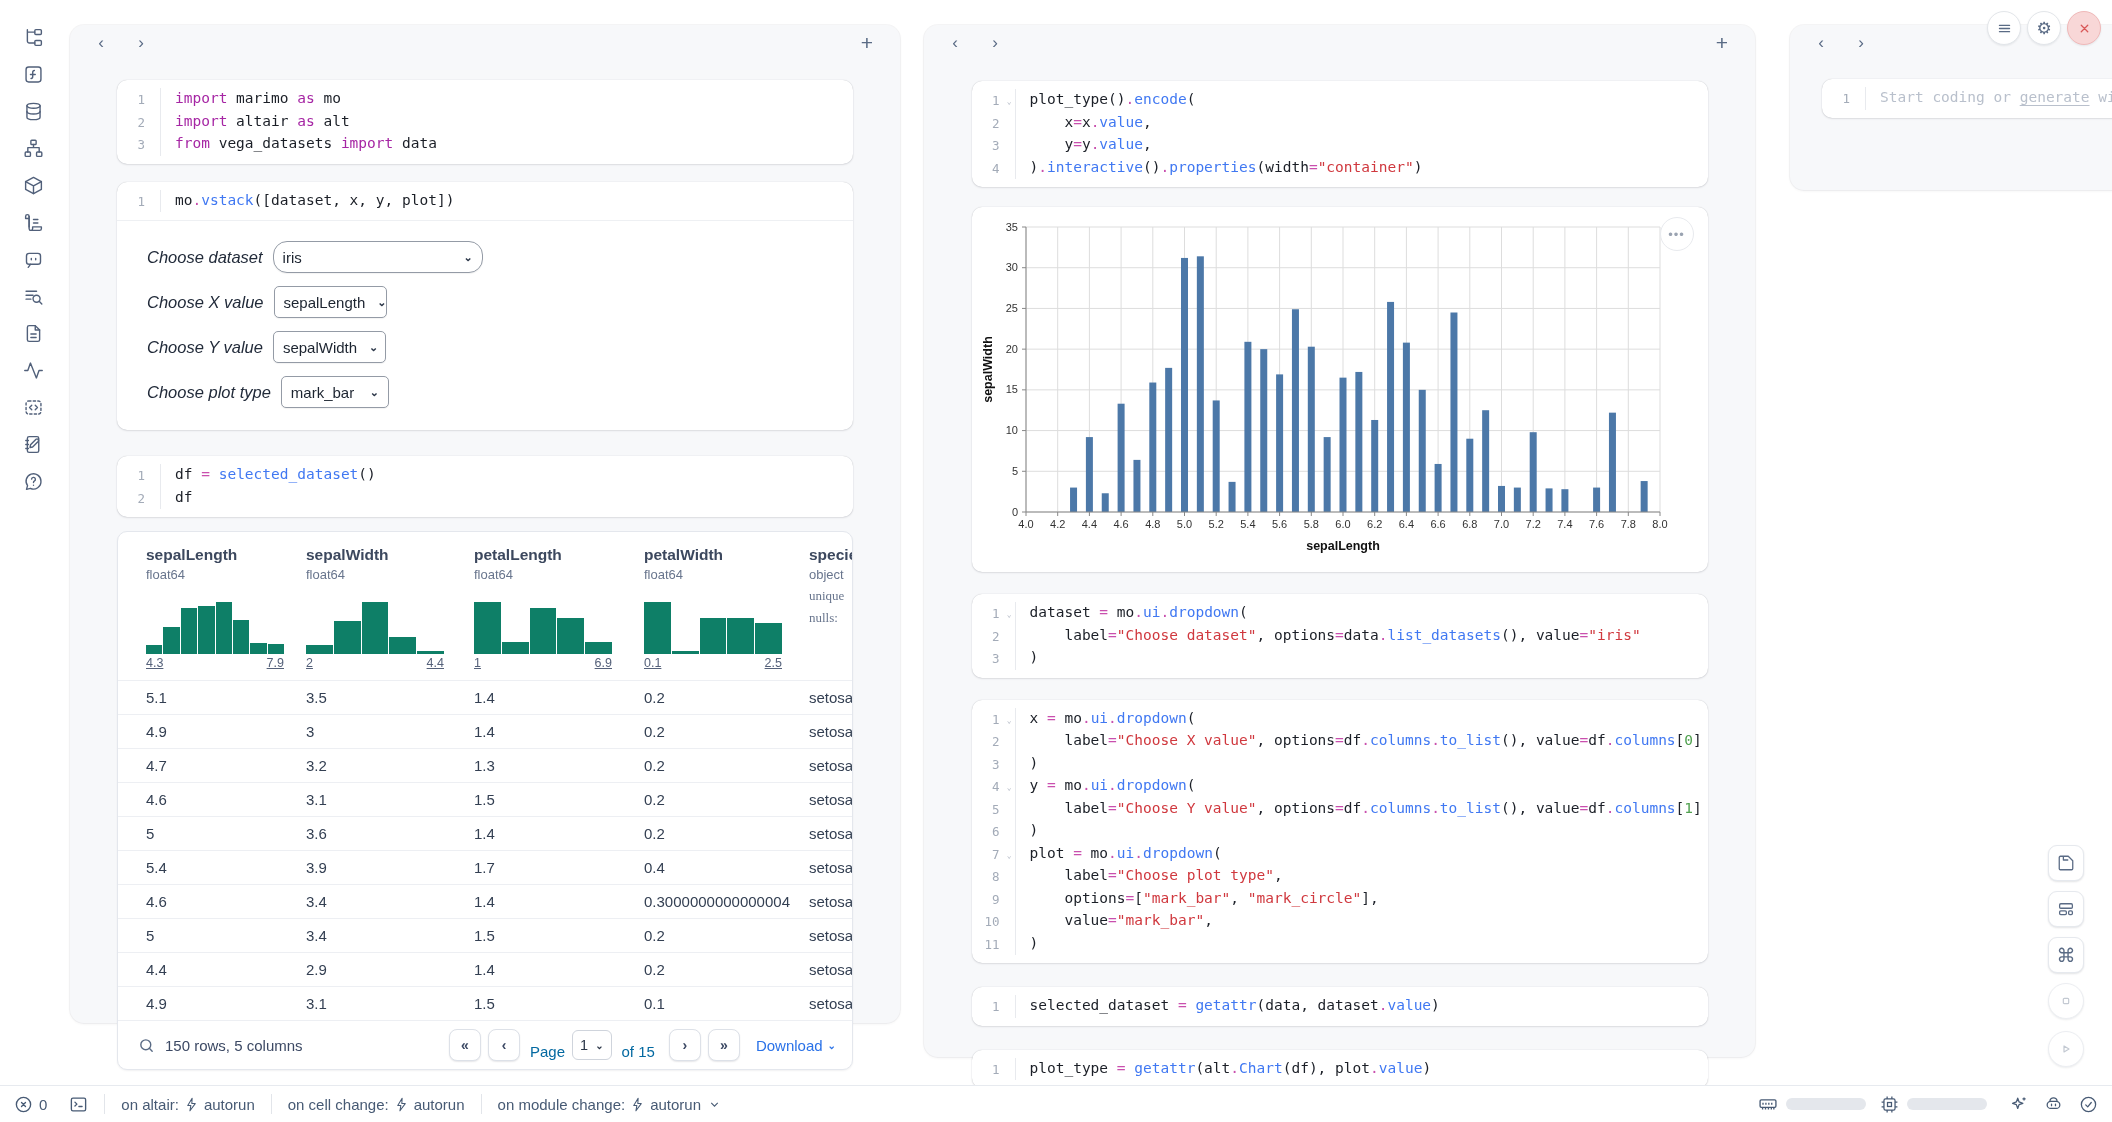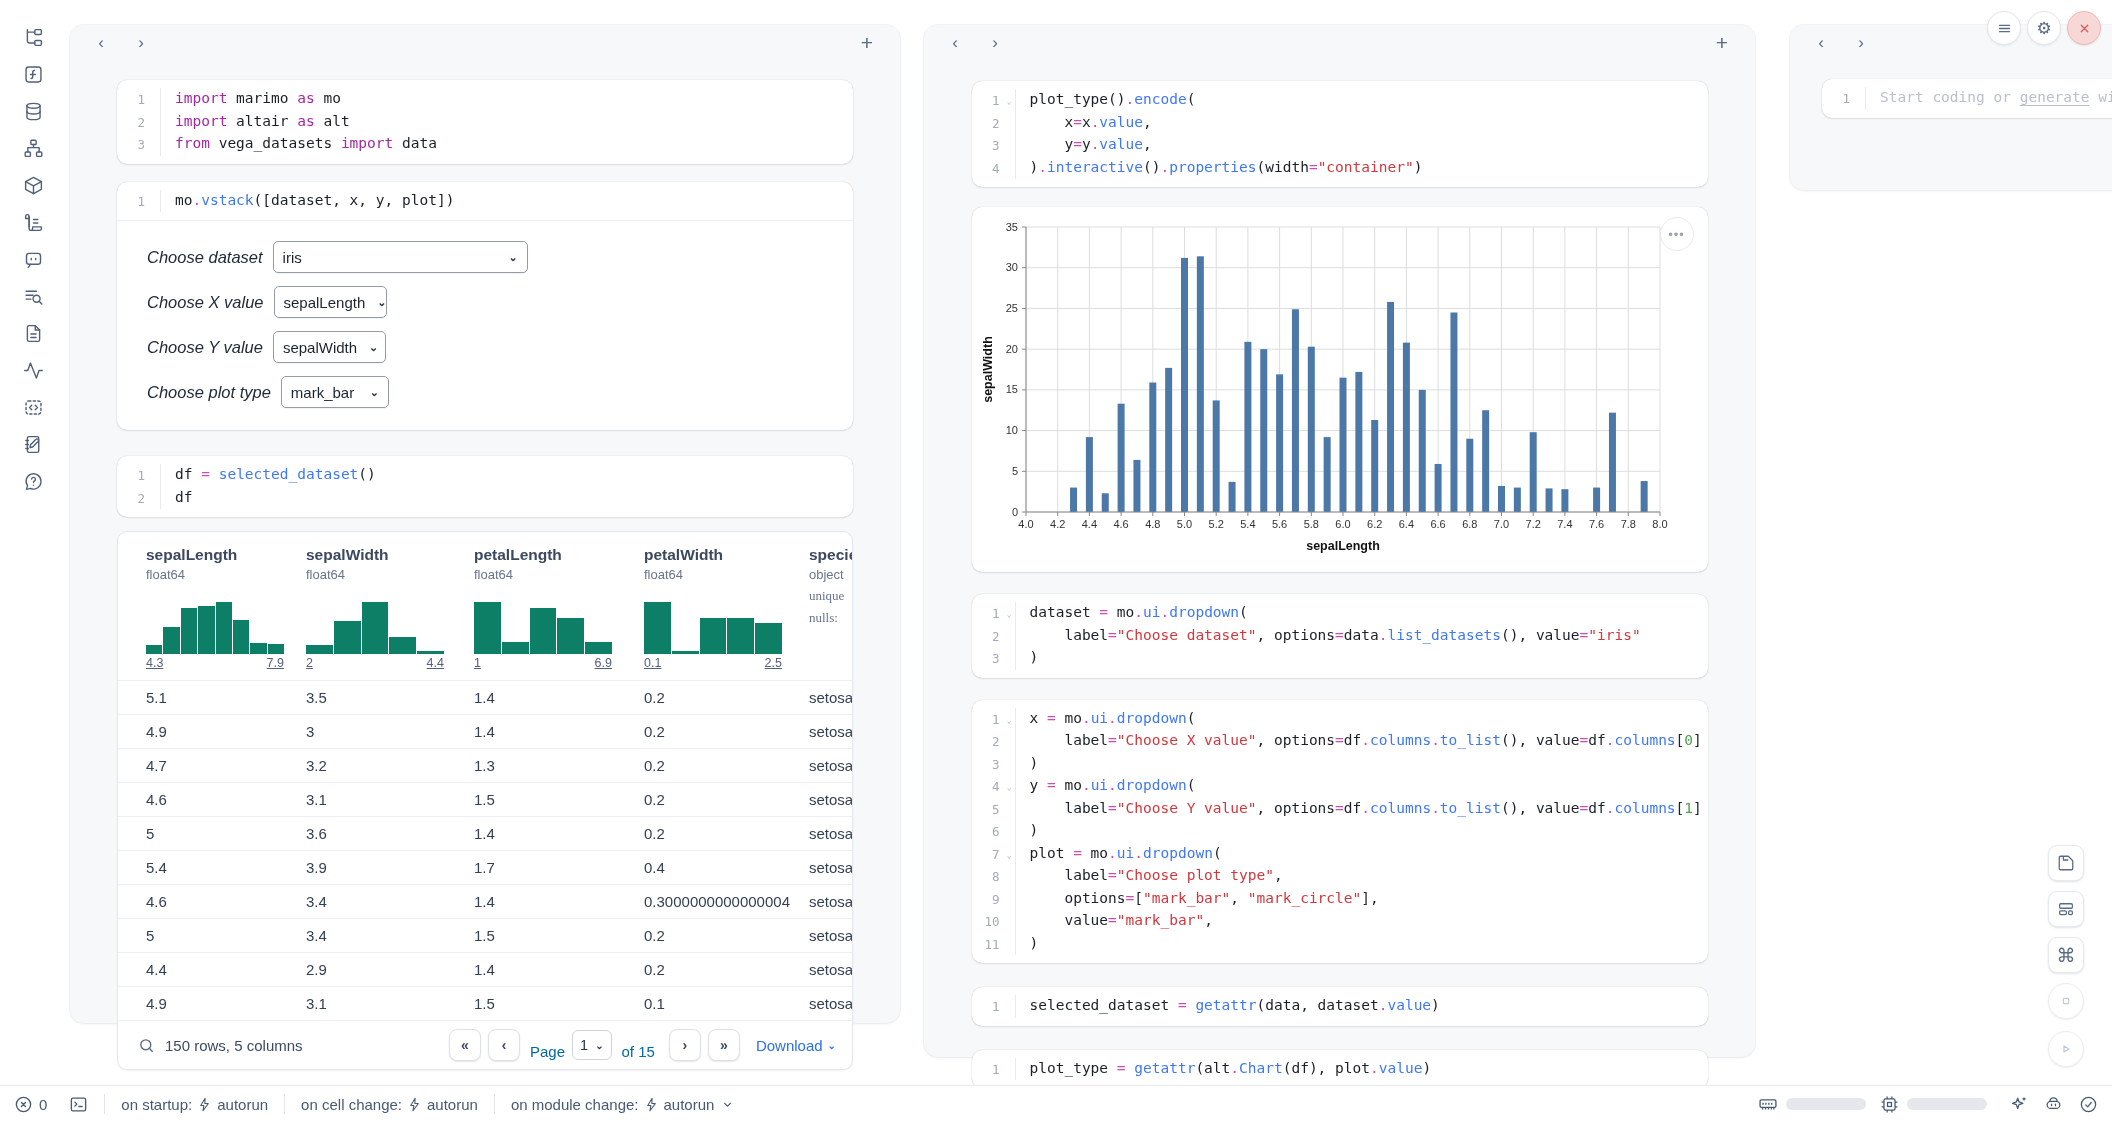--- a/index.html
+++ b/index.html
@@ -215,21 +215,21 @@
     <div class="card" style="margin-top:18px;">
       <div class="code-card">
           <div class="cl">
             <span class="ln">1</span>
             <span class="ct"><span>mo</span><span class="tk-o">.</span><span class="tk-f">vstack</span><span>([dataset, x, y, plot])</span></span>
           </div>
         </div>
       <div class="out-divider controls">
         <div class="ctrl-row">
           <span class="ctrl-label">Choose dataset</span>
-          <span class="fselect" style="width:255px;">
+          <span class="fselect" style="width:210px;border-radius:14px;">
             <span>iris</span>
               <span class="chev">⌄</span>
           </span>
         </div>
         <div class="ctrl-row">
           <span class="ctrl-label">Choose X value</span>
           <span class="fselect" style="width:113px;">
             <span>sepalLength</span>
               <span class="chev">⌄</span>
           </span>
@@ -738,21 +738,21 @@
   </div>
   <div class="sb-group" style="margin-left:22px;">
     <svg width="19" height="19" viewBox="0 0 24 24" fill="none" stroke="currentColor" stroke-width="1.7" stroke-linecap="round" stroke-linejoin="round">
         <rect x="3" y="4" width="18" height="16" rx="2"></rect>
         <path d="M7.5 9l2.5 2.5L7.5 14"></path>
         <path d="M12.5 14.5h4"></path>
       </svg>
   </div>
   <div class="sb-div"></div>
   <div class="sb-group">
-    <span>on startup:</span>
+    <span>on altair:</span>
     <span class="bolt st-icon">
         <svg width="15" height="15" viewBox="0 0 24 24" fill="none" stroke="currentColor" stroke-width="1.7" stroke-linejoin="round">
           <path d="M13 2 6 13.5h5L9.5 22 18 10.5h-5.5z"></path>
         </svg>
       </span>
     <span>autorun</span>
   </div>
   <div class="sb-div"></div>
   <div class="sb-group">
     <span>on cell change:</span>

